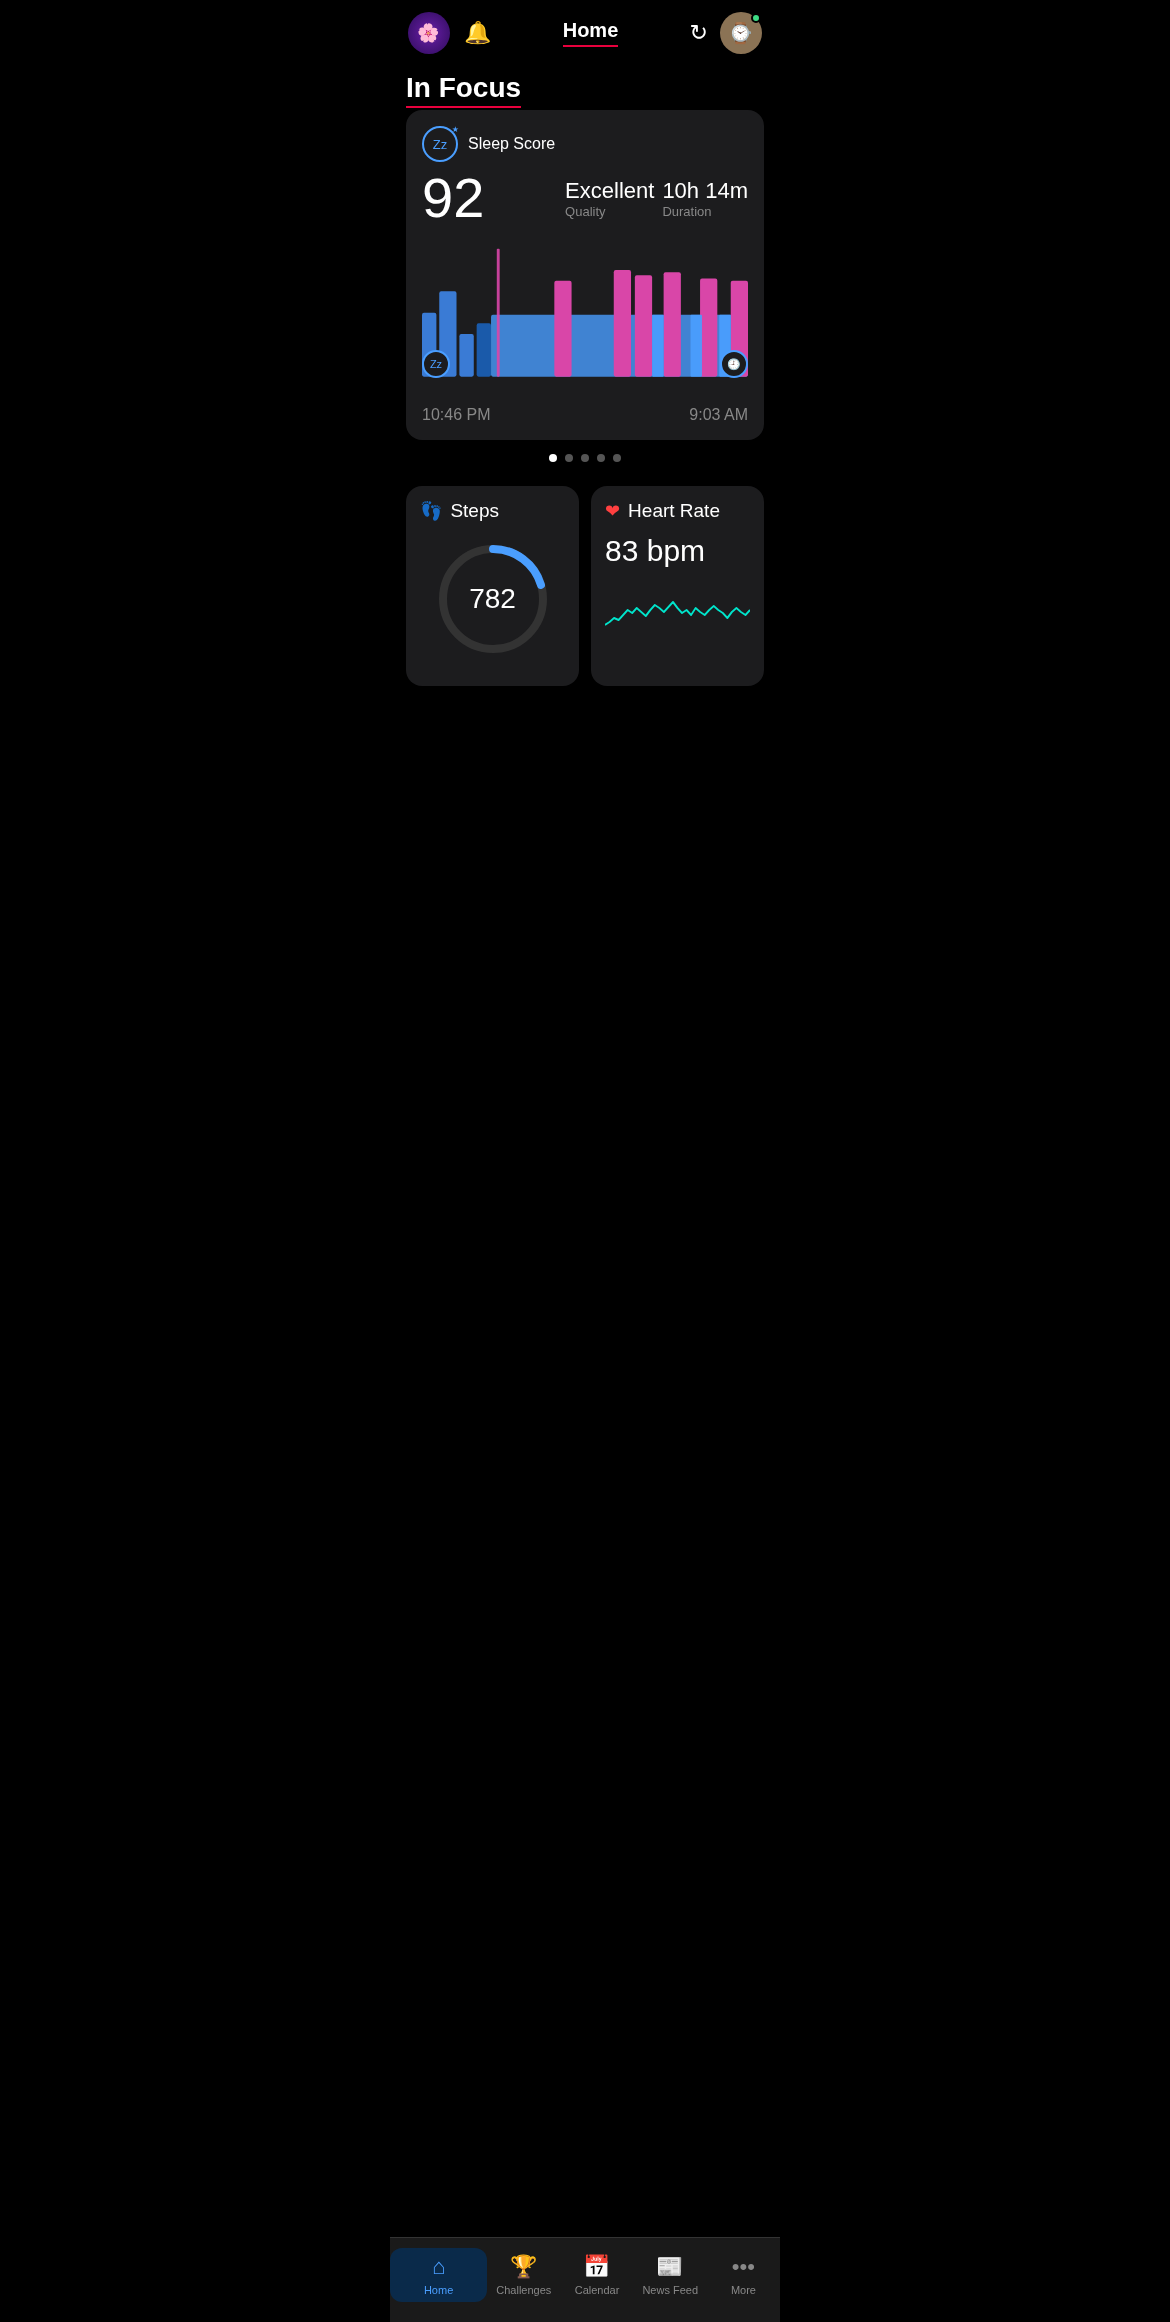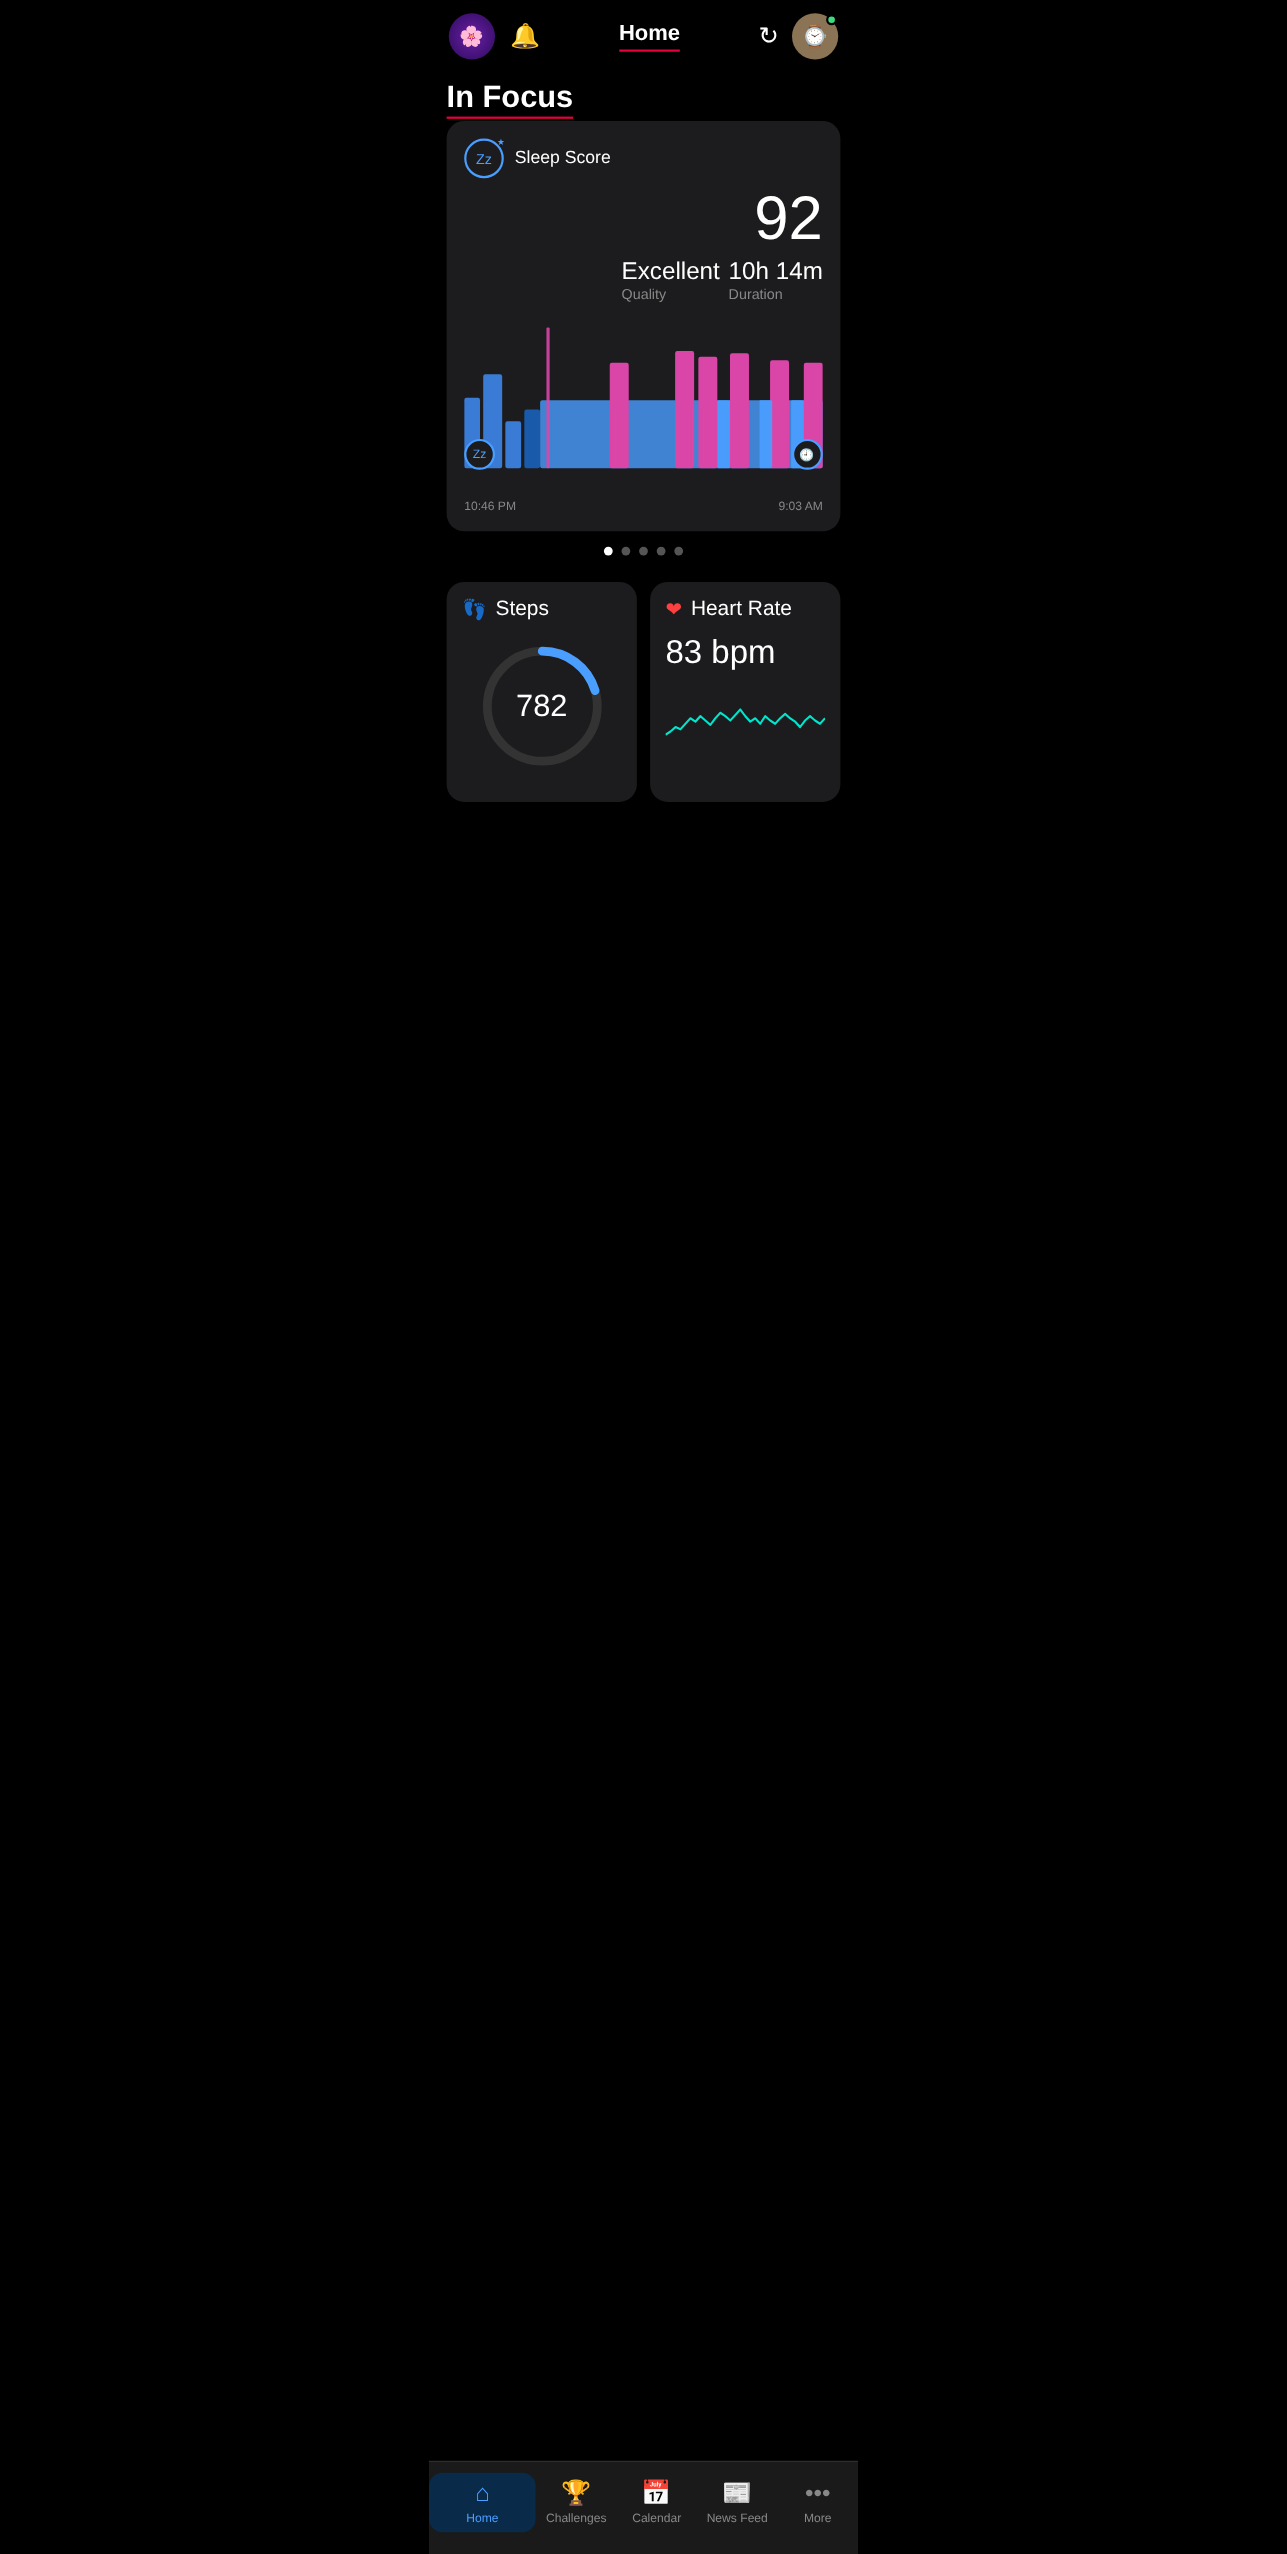--- a/index.html
+++ b/index.html
@@ -143,24 +143,23 @@
     }
 
     .sleep-label {
       font-size: 16px;
       color: #fff;
       font-weight: 500;
     }
 
     .sleep-stats {
       display: flex;
-      align-items: flex-end;
+      align-items: flex-start;
       justify-content: space-between;
       margin-bottom: 12px;
-      flex-direction: column;
     }
 
     .sleep-score-num {
       font-size: 56px;
       font-weight: 300;
       line-height: 1;
       color: #fff;
     }
 
     .sleep-quality-duration {
@@ -198,21 +197,21 @@
       height: 100%;
     }
 
     .chart-time-labels {
       display: flex;
       justify-content: space-between;
       margin-top: 4px;
     }
 
     .chart-time-label {
-      font-size: 11px;
+      font-size: 16px;
       color: #888;
     }
 
     .chart-icon-left, .chart-icon-right {
       position: absolute;
       bottom: 20px;
       width: 28px;
       height: 28px;
       border-radius: 50%;
       border: 2px solid #4a9eff;

